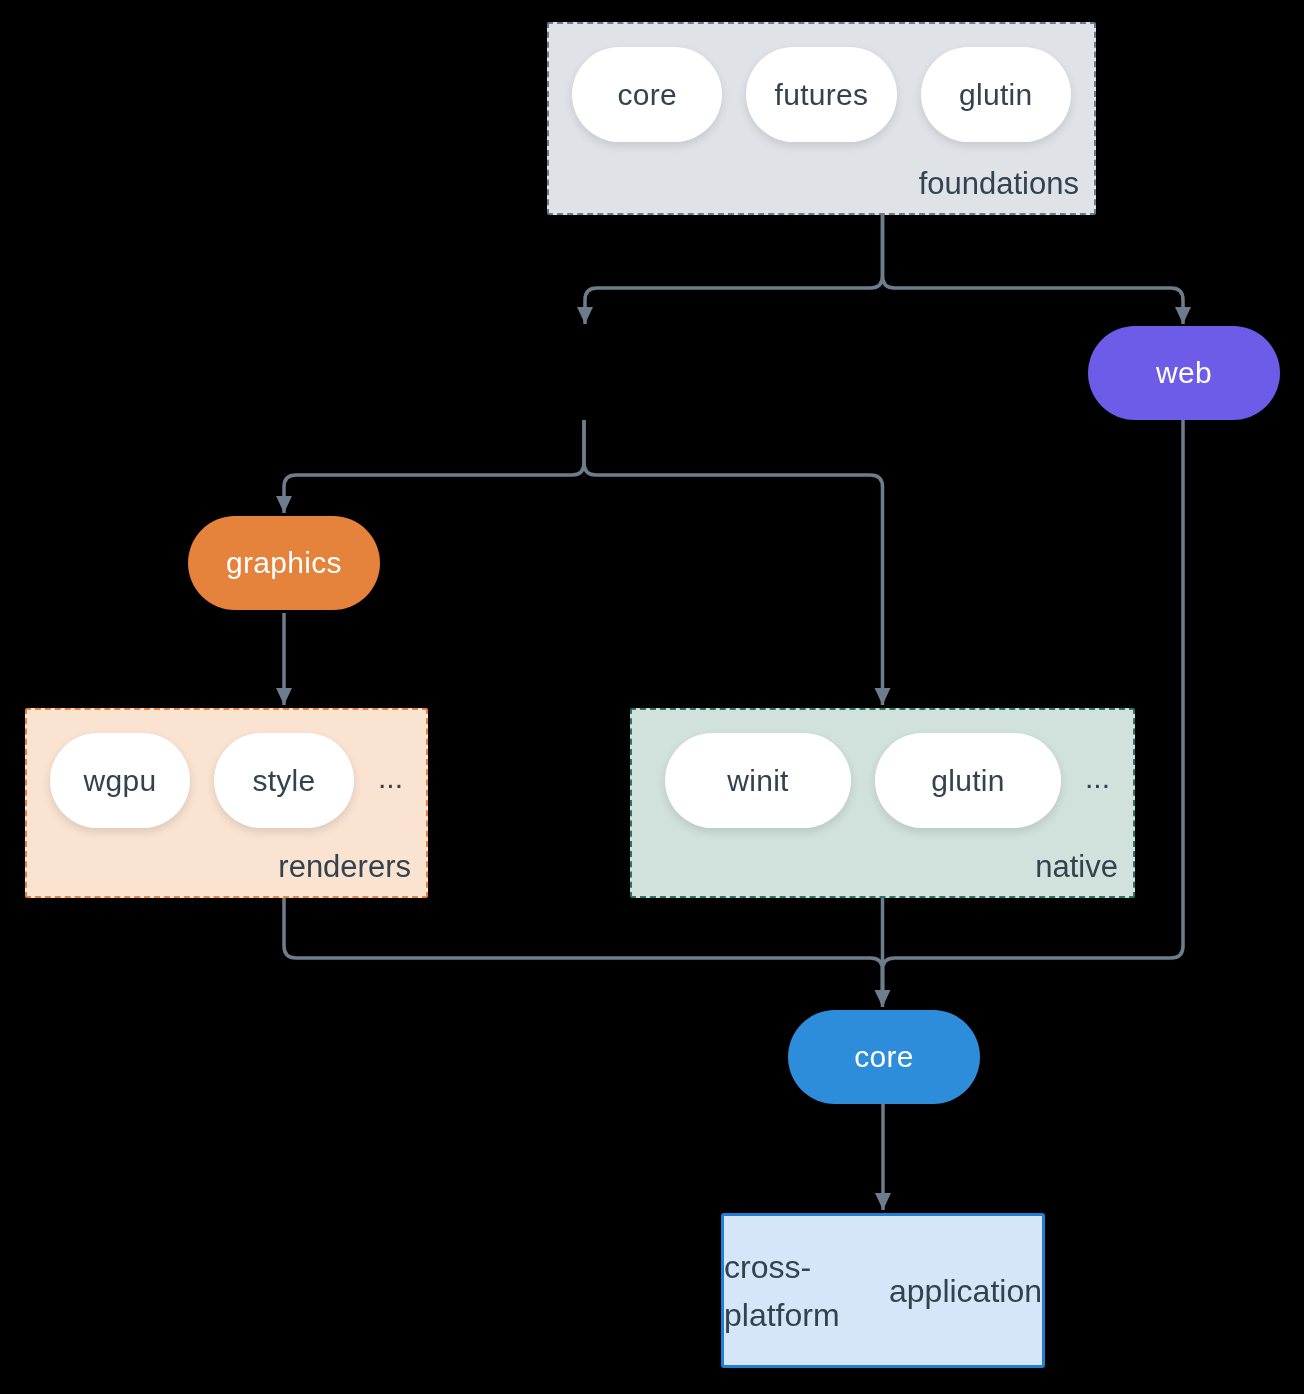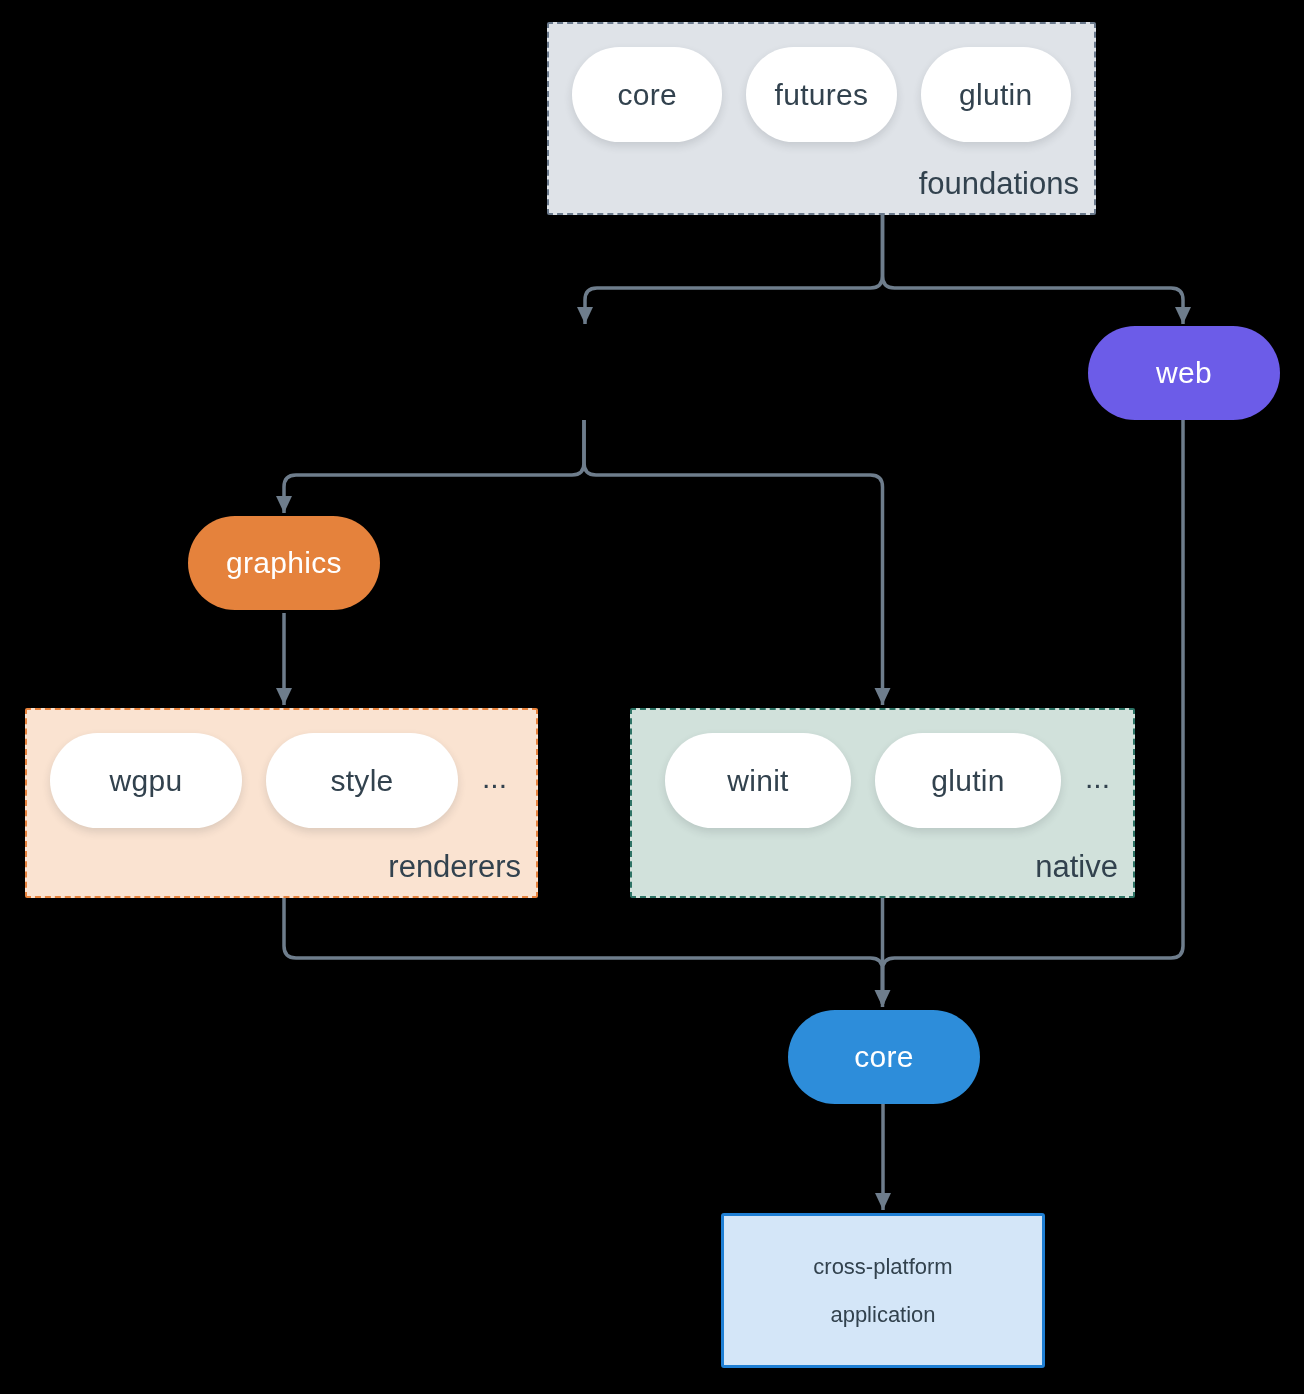--- a/index.html
+++ b/index.html
@@ -15,43 +15,43 @@
   body{background:var(--background);font-family:"Liberation Sans","DejaVu Sans",sans-serif;}
   #stage{position:relative;width:1304px;height:1394px;background:var(--background);overflow:hidden;}
 
   #edges{position:absolute;left:0;top:0;width:1304px;height:1394px;}
   #edges path.edge{fill:none;stroke:var(--connector);stroke-width:3.5px;}
   #edges marker path{fill:var(--connector);stroke:none;}
 
   .group{position:absolute;border:2px dashed;border-radius:2px;padding:23px;}
   .group-foundations{left:547px;top:22px;width:549px;height:193px;
     background:var(--foundations-bg);border-color:var(--foundations-border);}
-  .group-renderers{left:25px;top:708px;width:513px;height:190px;
+  .group-renderers{left:25px;top:708px;width:403px;height:190px;
     background:var(--renderers-bg);border-color:var(--renderers-border);}
   .group-shells{left:630px;top:708px;width:505px;height:190px;
     background:var(--shells-bg);border-color:var(--shells-border);padding-left:33px;}
   .pill-row{display:flex;align-items:center;gap:24px;}
 
   .pill{height:95px;border-radius:50px;display:flex;align-items:center;justify-content:center;
     font-size:30px;letter-spacing:.3px;}
   .pill.white{width:192px;background:var(--pill-bg);color:var(--text-dark);
     box-shadow:0 4px 8px rgba(40,50,60,.14);}
   .pill.solid{position:absolute;width:192px;height:94px;color:var(--node-text-light);}
   .node-native{left:488px;top:326px;background:var(--purple);}
   .node-web{left:1088px;top:326px;background:var(--purple);}
   .node-graphics{left:188px;top:516px;background:var(--orange);}
   .node-iced{left:788px;top:1010px;background:var(--blue);}
 
   .ellipsis{font-size:30px;color:var(--text-dark);padding-bottom:6px;}
   .group-label{position:absolute;right:15px;bottom:11px;font-size:31px;color:var(--text-dark);}
 
   .app-box{position:absolute;left:721px;top:1213px;width:324px;height:155px;
     background:var(--app-bg);border:3px solid var(--app-border);border-radius:3px;
-    display:flex;flex-direction:column;align-items:center;justify-content:center;
-    font-size:22px;line-height:48px;color:var(--text-dark);}
+    display:flex;flex-direction:row;align-items:center;justify-content:center;
+    font-size:32px;line-height:48px;color:var(--text-dark);}
 </style>
 </head>
 <body>
 
 <div id="stage">
 
   <svg id="edges" viewBox="0 0 1304 1394" xmlns="http://www.w3.org/2000/svg">
     <defs>
       <marker id="arrow" markerUnits="userSpaceOnUse" markerWidth="24" markerHeight="22" refX="19" refY="10" orient="auto">
         <path d="M2,2 L19,10 L2,18 Z"></path>

